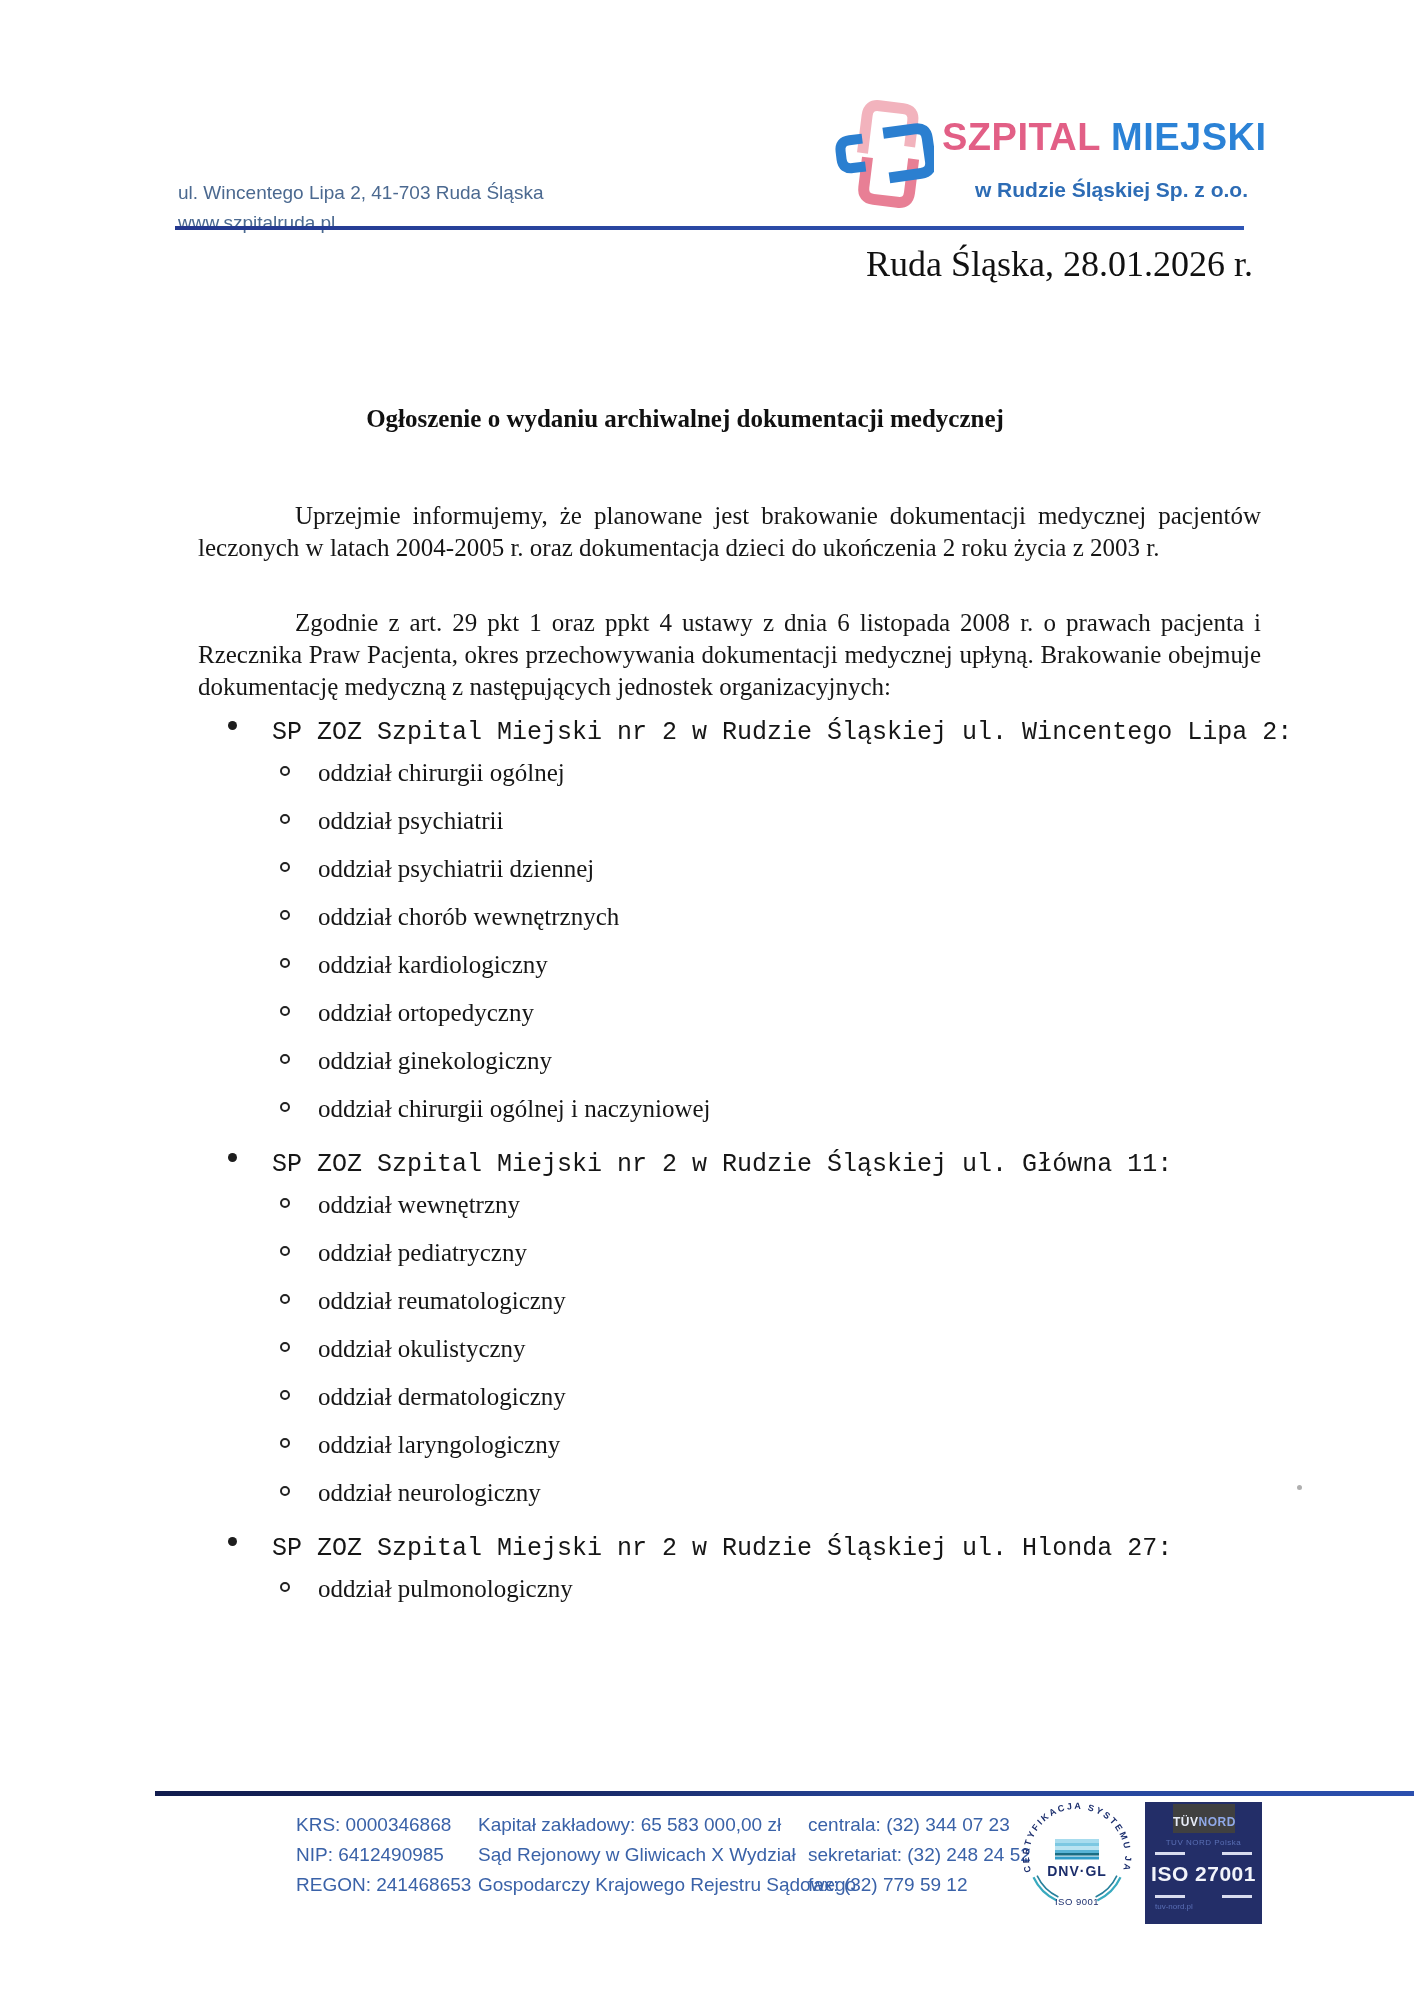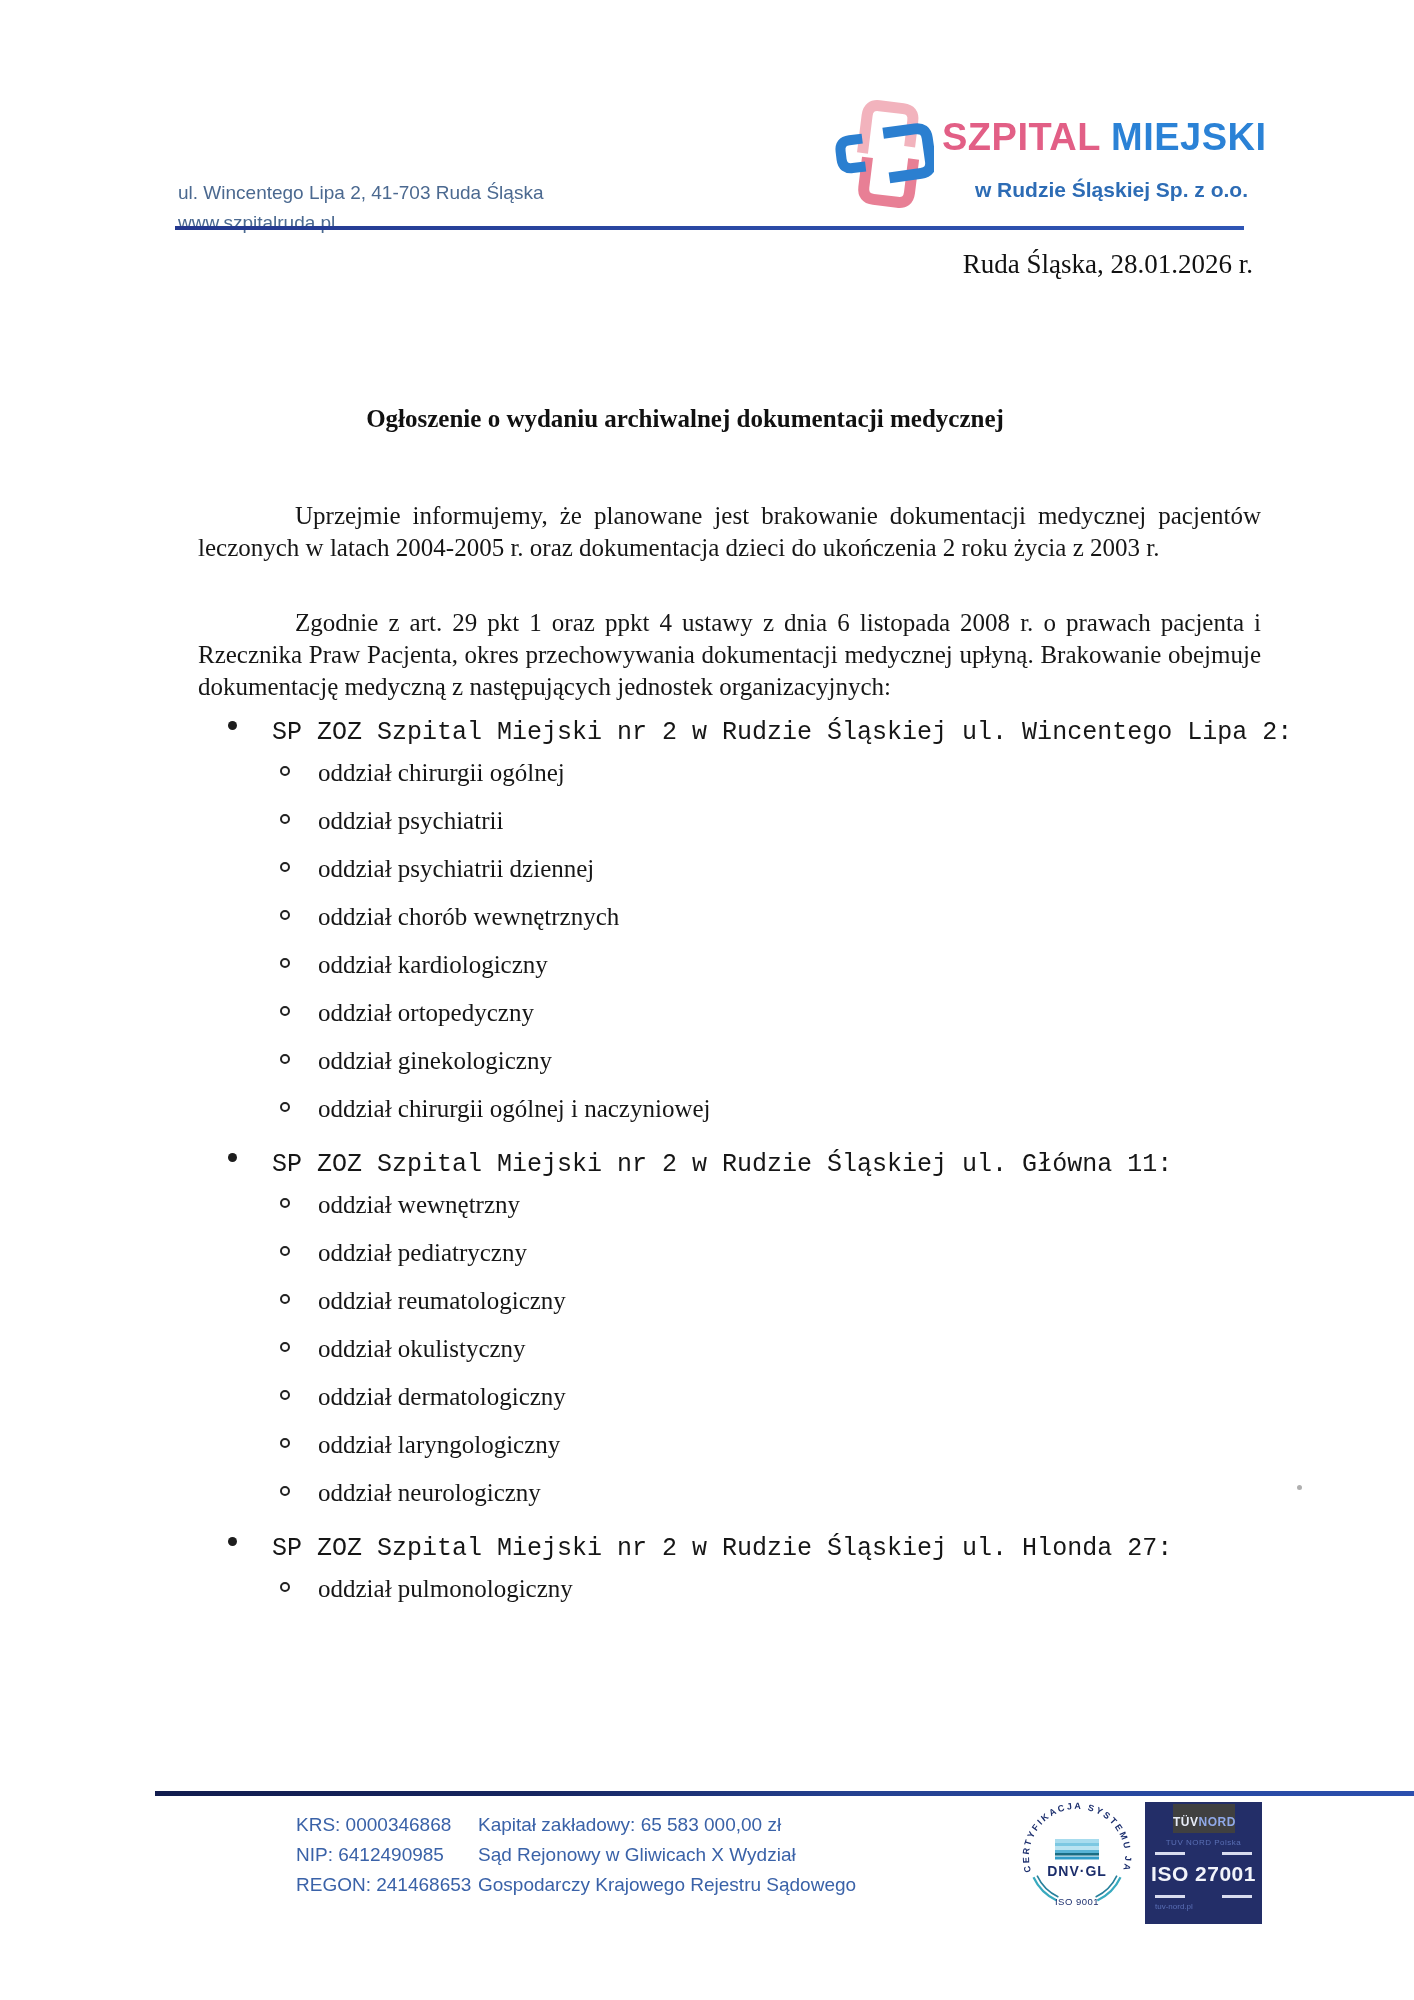--- a/index.html
+++ b/index.html
@@ -29,21 +29,21 @@
     font-size:21px; line-height:24px; color:#2d6cb5; margin-top:20px; white-space:nowrap;
   }
   .header-rule {
     position:absolute; left:175px; top:226px; width:1069px; height:4px;
     background:linear-gradient(90deg,#24388e 0%, #2b4aa6 55%, #2f55b5 100%);
   }
 
   
   .dateline {
     position:absolute; right:161px; top:247px;
-    font-size:27px; line-height:34px; color:#111;
+    font-size:36px; line-height:34px; color:#111;
   }
   .title {
     position:absolute; left:100px; top:403px; width:1170px; margin:0;
     text-align:center; font-size:25px; line-height:32px; font-weight:bold; color:#111;
   }
   .body-par {
     position:absolute; left:190px; width:1063px; margin:8px;
     font-size:25px; line-height:32px; text-align:justify; text-indent:97px; color:#161616;
   }
   .p1 { top:492px; }
@@ -227,20 +227,25 @@
   <div class="fcol fcol-registry">
     <div>KRS: 0000346868</div>
     <div>NIP: 6412490985</div>
     <div>REGON: 241468653</div>
   </div>
   <div class="fcol fcol-company">
     <div>Kapitał zakładowy: 65 583 000,00 zł</div>
     <div>Sąd Rejonowy w Gliwicach X Wydział</div>
     <div>Gospodarczy Krajowego Rejestru Sądowego</div>
   </div>
+  <div class="fcol fcol-contact">
+    <div>centrala: (32) 344 07 23</div>
+    <div>sekretariat: (32) 248 24 52</div>
+    <div>fax: (32) 779 59 12</div>
+  </div>
 
   <svg class="dnv-seal" width="114" height="118" viewBox="0 0 114 118">
     <defs>
       <path id="dnvArc" d="M 9.9,72.4 A 48,48 0 1 1 100.1,72.4" fill="none"></path>
     </defs>
     <text font-family="Liberation Sans, sans-serif" font-size="9" font-weight="bold" fill="#1c2f6e" letter-spacing="2.2">
       <textPath href="#dnvArc" startOffset="2">CERTYFIKACJA SYSTEMU JAKOŚCI</textPath>
     </text>
 
     <path d="M11.5,76.3 A48,48 0 0 0 34.7,99.5" stroke="#38aabf" stroke-width="2.2" fill="none"></path>

